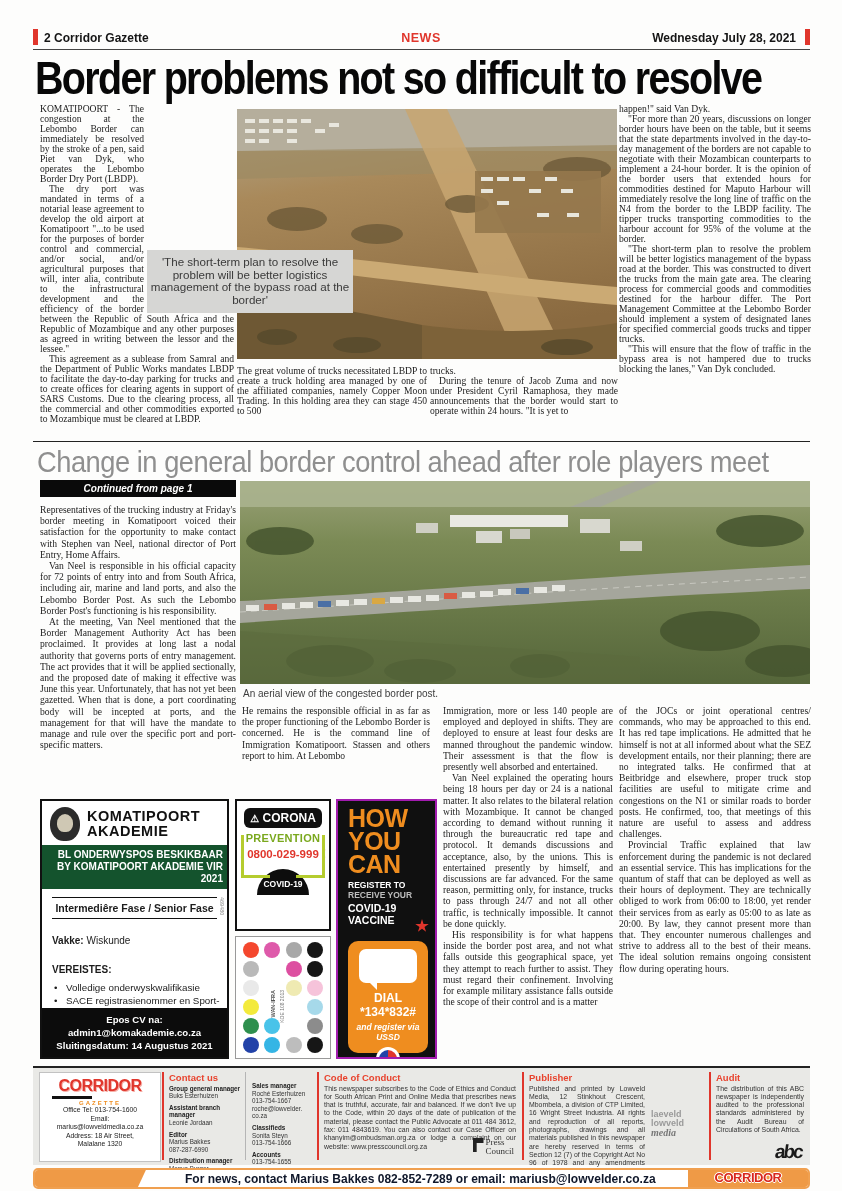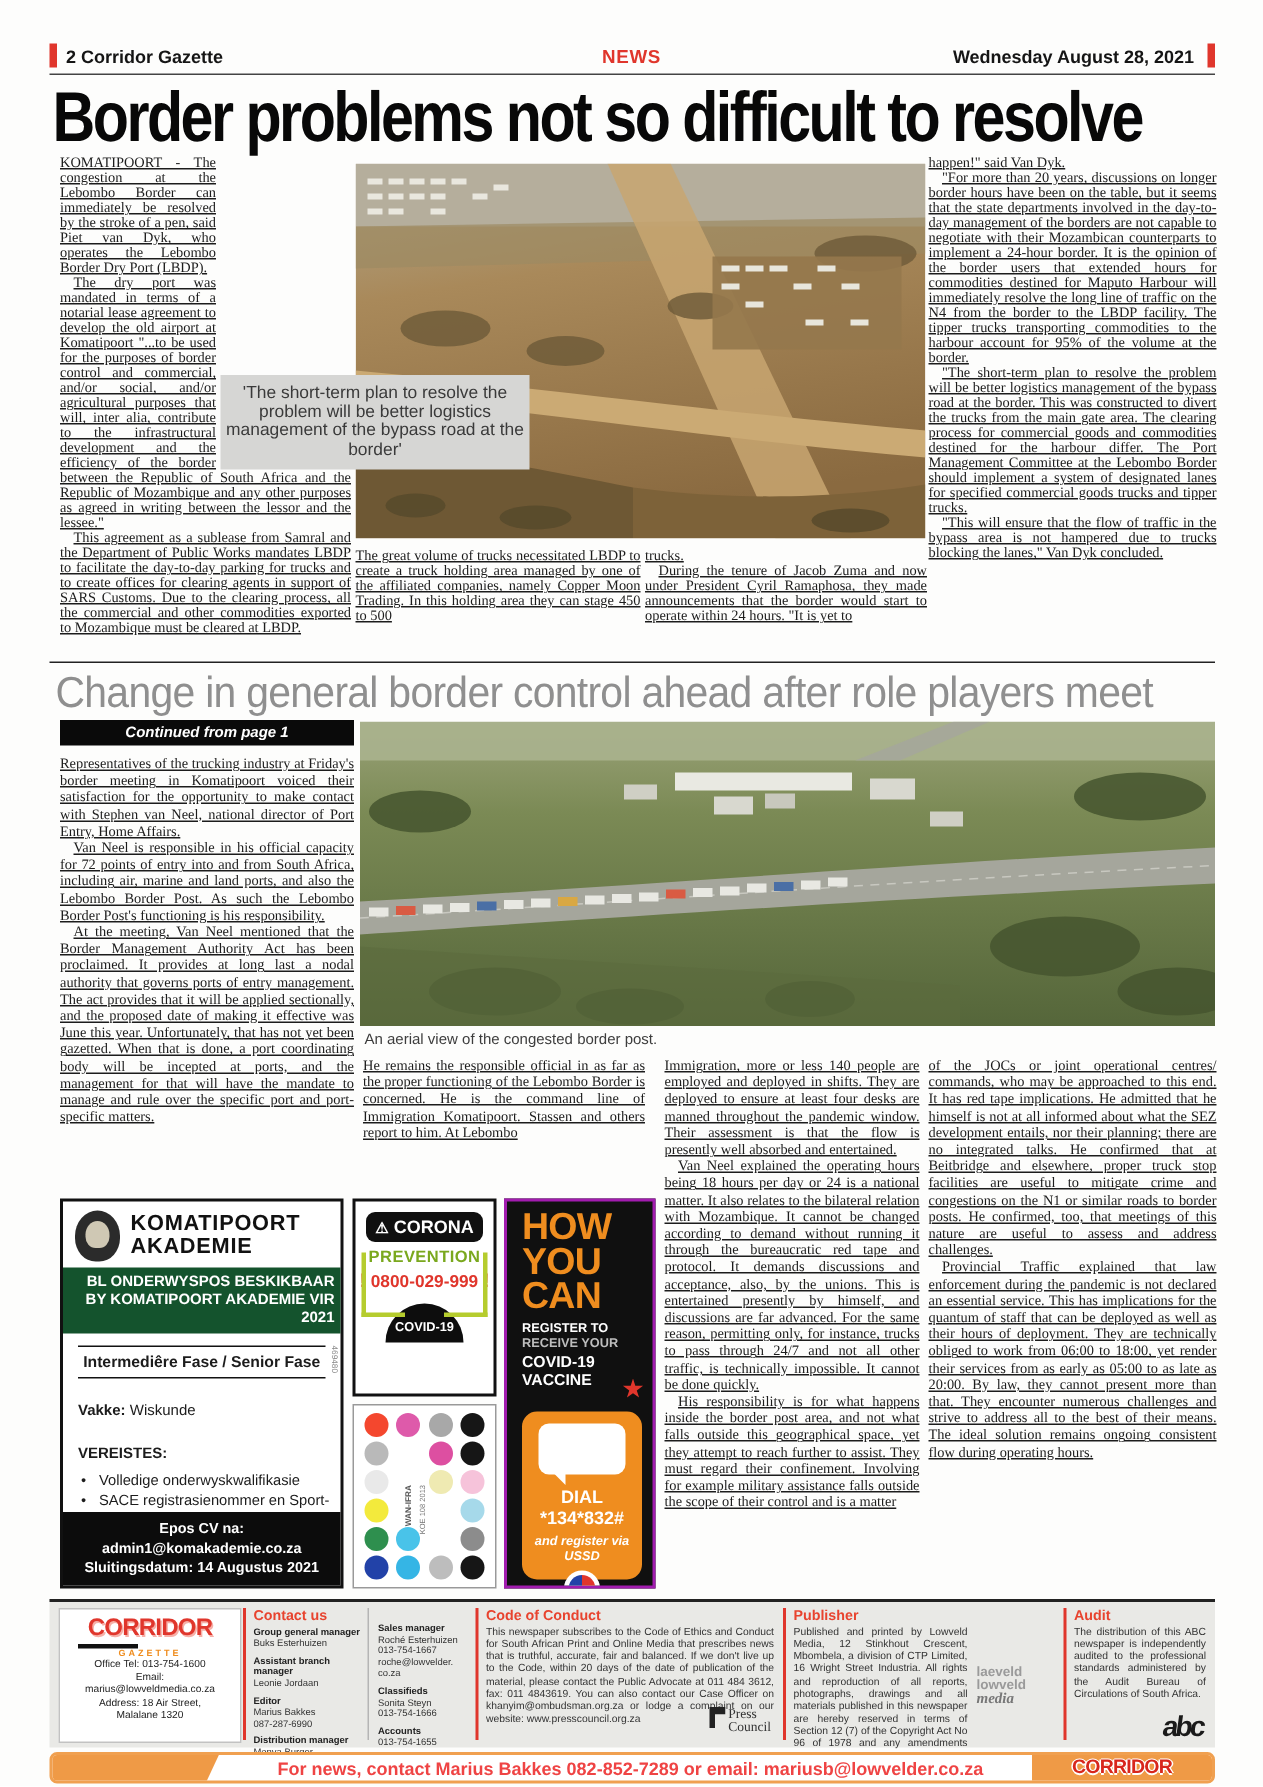--- a/index.html
+++ b/index.html
@@ -14,21 +14,21 @@
             color:#e0362c;letter-spacing:.5px;}
   .hdr-rule{position:absolute;left:33px;top:49px;width:777px;height:1px;background:#444;}
   
   .headline1{position:absolute;left:35px;top:50px;white-space:nowrap;
              font-family:"Liberation Sans",sans-serif;font-weight:900;font-size:47px;
              letter-spacing:-2px;color:#080808;transform:scaleX(.84);transform-origin:left top;}
   .headline2{position:absolute;left:37px;top:446px;white-space:nowrap;
              font-family:"Liberation Sans",sans-serif;font-weight:400;font-size:29px;
              letter-spacing:-.5px;color:#8f8f8f;transform:scaleX(.94);transform-origin:left top;}
   
-  .col{position:absolute;text-align:justify;text-decoration:underline;}
+  .col{position:absolute;text-align:justify;}
   .a1{font-size:9.6px;line-height:10px;}
   .a2{font-size:9.6px;line-height:11.2px;}
   .col p{margin:0;text-indent:9px;}
   .col p.noindent{text-indent:0;}
   .wrap-spacer{float:right;width:90px;height:70px;margin-top:140px;}
   .divider{position:absolute;left:33px;top:441px;width:777px;height:1px;background:#222;}
   .pullquote{position:absolute;left:147px;top:250px;width:206px;height:63px;
              background:#d6d6d4;color:#3a3a3a;font-family:"Liberation Sans",sans-serif;
              font-size:11.6px;line-height:12.6px;text-align:center;padding-top:6px;
              box-sizing:border-box;z-index:3;}
@@ -136,35 +136,35 @@
            font-weight:bold;font-size:9px;line-height:9px;}
   .lv-media{font-family:"Liberation Serif",serif;font-style:italic;font-size:10px;color:#777;}
   .abc-logo{position:absolute;right:2px;bottom:2px;font-weight:900;font-size:19px;
             letter-spacing:-2px;color:#1a1a1a;transform:skewX(-8deg);}
   
   .footbar{position:absolute;left:33px;top:1168px;width:777px;height:21px;background:#fff;
            border:2px solid #f0a050;border-radius:5px;box-sizing:border-box;overflow:hidden;
            font-family:"Liberation Sans",sans-serif;}
   .foot-acc{position:absolute;left:-14px;top:0;width:120px;height:21px;background:#ef9a46;
             transform:skewX(-25deg);}
-  .foot-text{position:absolute;left:150px;top:2px;font-weight:bold;font-size:12px;color:#ef4444;}
+  .foot-text{position:absolute;left:150px;top:2px;font-weight:bold;font-size:12px;color:#0f172a;}
   .foot-logo{position:absolute;right:0;top:0;width:120px;height:21px;background:#ef9a46;
              text-align:center;}
   .foot-logo-main{font-weight:900;font-size:13px;color:#d8271c;letter-spacing:-.5px;
              text-shadow:-1px 0 #fff,1px 0 #fff,0 -1px #fff,0 1px #fff;line-height:15px;}
 </style>
 </head>
 <body>
 
 <div class="page">
 
   <div class="hdr-tick" style="left:33px;"></div>
   <div class="hdr-label" style="left:44px;">2 Corridor Gazette</div>
   <div class="hdr-news">NEWS</div>
-  <div class="hdr-label" style="right:46px;">Wednesday August 28, 2021</div>
+  <div class="hdr-label" style="right:46px;">Wednesday July 28, 2021</div>
   <div class="hdr-tick" style="left:805px;"></div>
   <div class="hdr-rule"></div>
 
   <div class="headline1">Border problems not so difficult to resolve</div>
 
   <div class="col a1" style="left:40px;top:104px;width:194px;">
     <div class="wrap-spacer"></div>
     <p class="noindent">KOMATIPOORT - The congestion at the Lebombo Border can immediately be resolved by the stroke of a pen, said Piet van Dyk, who operates the Lebombo Border Dry Port (LBDP).</p>
     <p>The dry port was mandated in terms of a notarial lease agreement to develop the old airport at Komatipoort "...to be used for the purposes of border control and commercial, and/or social, and/or agricultural purposes that will, inter alia, contribute to the infrastructural development and the efficiency of the border between the Republic of South Africa and the Republic of Mozambique and any other purposes as agreed in writing between the lessor and the lessee."</p>
     <p>This agreement as a sublease from Samral and the Department of Public Works mandates LBDP to facilitate the day-to-day parking for trucks and to create offices for clearing agents in support of SARS Customs. Due to the clearing process, all the commercial and other commodities exported to Mozambique must be cleared at LBDP.</p>

